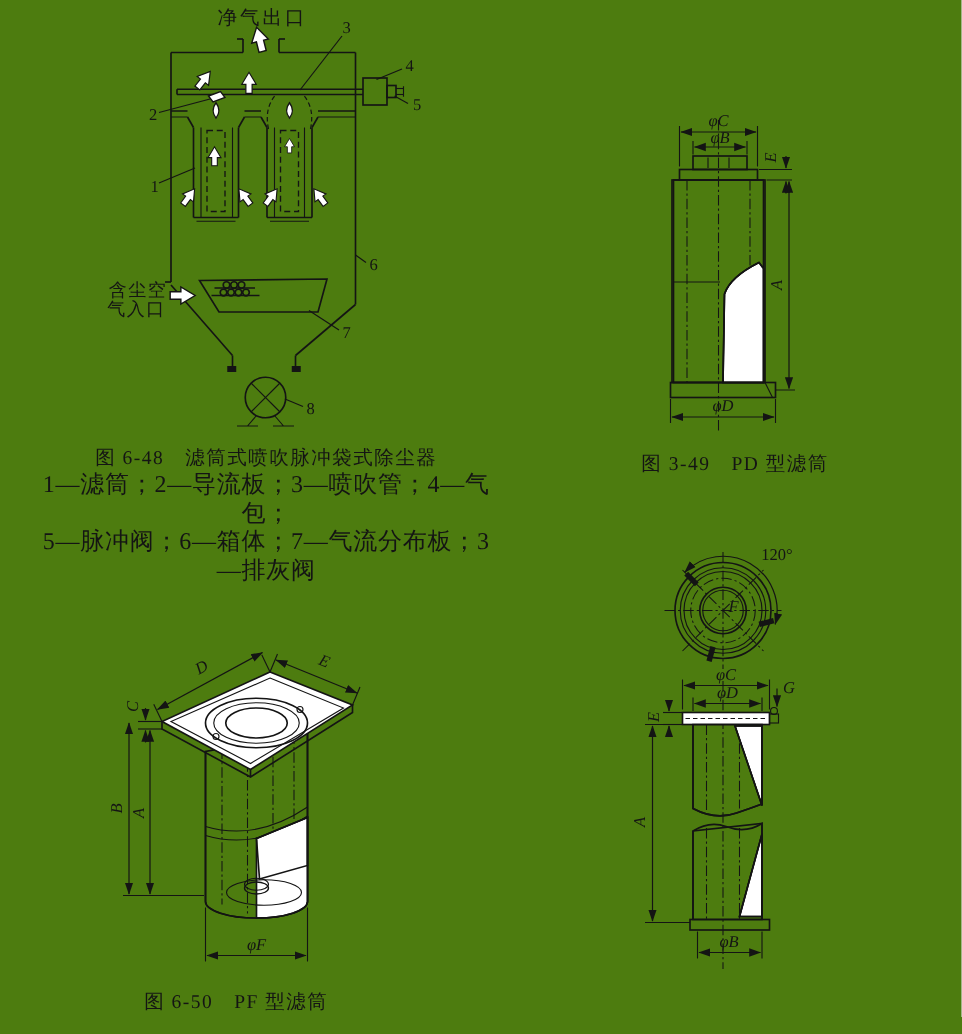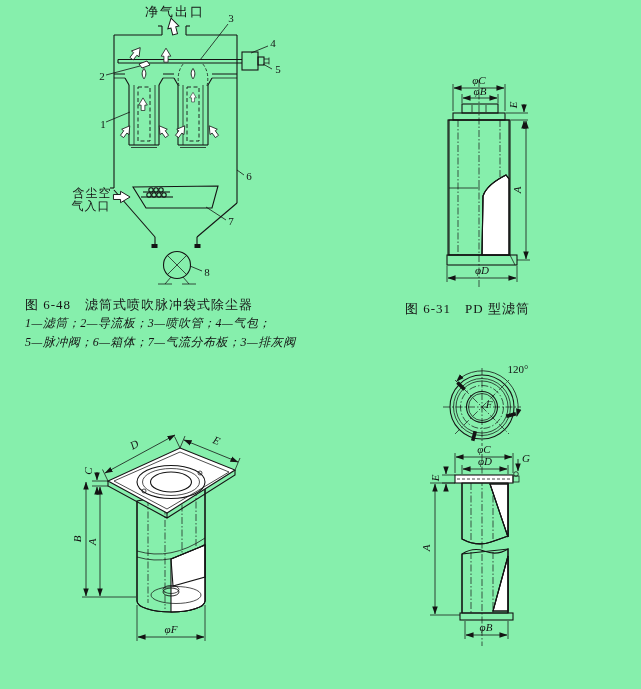--- a/index.html
+++ b/index.html
@@ -1,39 +1,39 @@
 <!DOCTYPE html>
 <html><head>
 <meta charset="utf-8">
 <style>
   html,body{margin:0;padding:0;background:#e8e8e8;}
   .page{
-    position:relative;width:641px;height:689px;background:#86efac;
+    position:relative;width:641px;height:689px;background:#4d7c0f;
     font-family:"Liberation Serif", serif;color:#141414;overflow:hidden;
   }
   svg{position:absolute;overflow:visible;}
   svg line, svg path, svg rect, svg circle, svg ellipse, svg polygon, svg polyline{
     stroke:#141414;fill:none;stroke-width:1.1;
   }
   svg text{font-family:"Liberation Serif", serif;fill:#141414;stroke:none;}
   .thin{stroke-width:0.75;}
   .dimline{stroke-width:0.8;}
   .leader{stroke-width:0.8;}
   .chain{stroke-width:0.7;stroke-dasharray:7 2 1.5 2;}
   .dashed{stroke-width:0.9;stroke-dasharray:4 2.5;}
   .dash2{stroke-width:0.8;stroke-dasharray:3 2;}
   .whitefill{fill:#ffffff;}
   .inkfill{fill:#141414;stroke:none;}
   .dim{font-style:italic;font-size:11px;text-anchor:middle;}
   .num{font-size:11px;text-anchor:middle;}
   .cjk{font-size:12px;text-anchor:middle;letter-spacing:1px;}
   .cjkbig{font-size:13px;text-anchor:middle;letter-spacing:2px;}
-  .cap{position:absolute;text-align:left;}
+  .cap{position:absolute;text-align:center;}
   .cap-title{font-size:13px;letter-spacing:1px;}
-  .cap-legend{font-size:12px;line-height:19px;letter-spacing:0.5px;font-style:italic;}
+  .cap-legend{font-size:16px;line-height:19px;letter-spacing:0.5px;}
 </style>
 </head>
 <body>
 
 <div class="page">
 
   <svg style="left:30px;top:0px" width="300" height="295" viewBox="0 0 300 295">
     <defs>
       <marker id="ar" viewBox="0 0 9 8" refX="8.5" refY="4" markerWidth="10" markerHeight="9" orient="auto-start-reverse">
         <path d="M0,0.9 L9,4 L0,7.1 Z" style="fill:#141414;stroke:none"></path>
@@ -376,17 +376,18 @@
       <text class="dim" x="81" y="273">φB</text>
     </g>
   </svg>
 
   <div class="cap" style="left:25px;top:296px;width:305px">
     <div class="cap-title">图 6-48　滤筒式喷吹脉冲袋式除尘器</div>
     <div class="cap-legend">1—滤筒；2—导流板；3—喷吹管；4—气包；</div>
     <div class="cap-legend">5—脉冲阀；6—箱体；7—气流分布板；3—排灰阀</div>
   </div>
 
-  <div class="cap cap-title" style="left:405px;top:300px;width:170px">图 6-31　PD 型滤筒</div>
-
+  <div class="cap cap-title" style="left:405px;top:300px;width:170px">图 3-49　PD 型滤筒</div>
+
+  <div class="cap cap-title" style="left:55px;top:659px;width:205px">图 6-50　PF 型滤筒</div>
 
 
 </div>
 
 </body></html>

